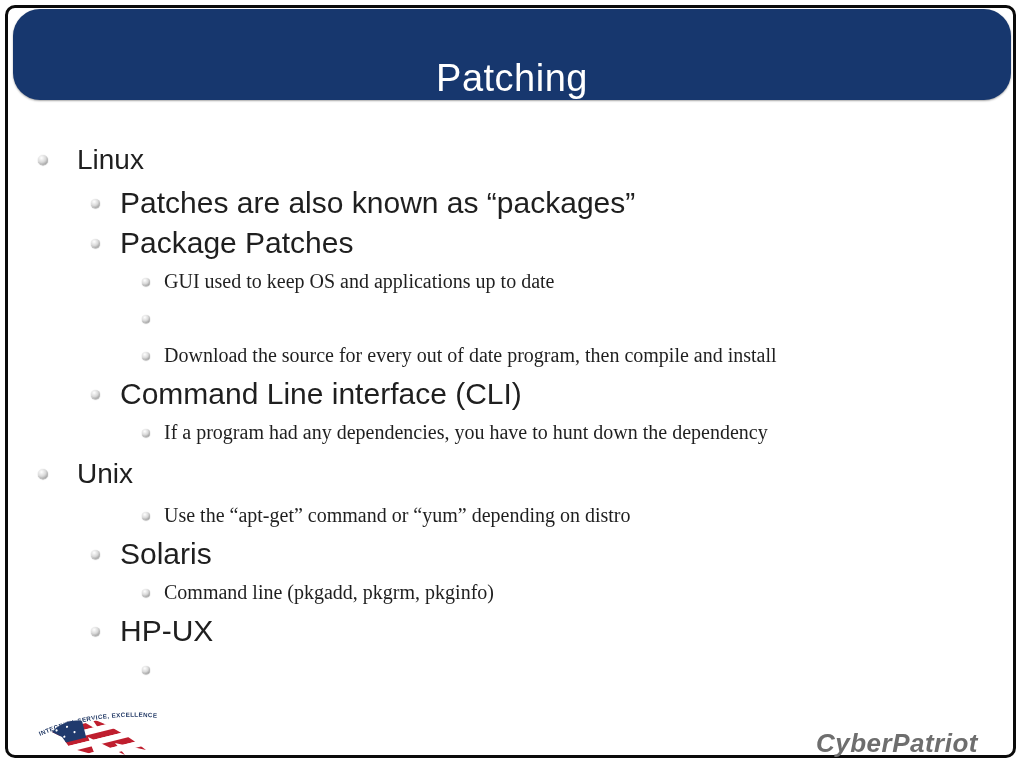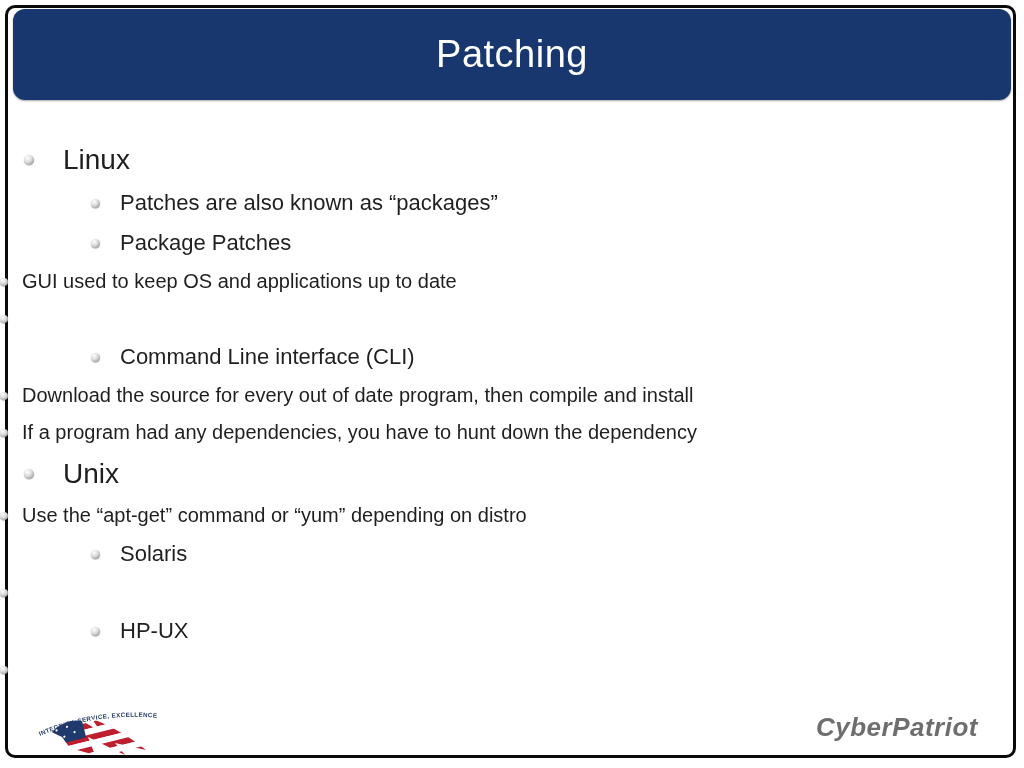--- a/index.html
+++ b/index.html
@@ -23,23 +23,23 @@
     border: 3px solid var(--frame-border, #0a0a0a);
     border-radius: 10px;
     background: #ffffff;
   }
   
   .header {
     position: absolute;
     left: 13px; top: 9px;
     width: 998px; height: 91px;
     background: var(--header-bg, #17376E);
-    border-radius: 12px;
+    border-radius: 27px;
     display: flex;
-    align-items: center;
+    align-items: flex-end;
     justify-content: center;
     box-shadow: 0 1px 2px rgba(0,0,0,0.35);
   }
   .title {
     color: var(--title-text, #ffffff);
     font-size: 38px;
     font-weight: 400;
     letter-spacing: 0.5px;
   }
   
@@ -53,30 +53,30 @@
     display: flex;
     align-items: center;
     color: var(--body-text, #1f1f1f);
   }
   .bullet {
     flex: 0 0 auto;
     border-radius: 50%;
     background: radial-gradient(circle at 35% 30%, #ffffff 0%, #d9d9d9 45%, #9c9c9c 80%, #8a8a8a 100%);
     box-shadow: 0 0.5px 1px rgba(0,0,0,0.45);
   }
-  .level-1 { height: 46px; padding-left: 24px; font-size: 28px; }
+  .level-1 { height: 46px; padding-left: 38px; font-size: 28px; }
   .level-1 .bullet { width: 10px; height: 10px; margin-right: 29px; }
-  .level-2 { height: 40px; padding-left: 91px; font-size: 22px; }
+  .level-2 { height: 40px; padding-left: 91px; font-size: 30px; }
   .level-2 .bullet { width: 9px; height: 9px; margin-right: 20px; }
-  .level-3 { height: 37px; font-size: 20px; }
+  .level-3 { height: 37px; padding-left: 142px; font-size: 20px; font-family: Liberation Serif, serif; }
   .level-3 .bullet { width: 8px; height: 8px; margin-right: 14px; }
   
   .brand {
     position: absolute;
-    right: 46px; top: 712px;
+    right: 46px; top: 728px;
     font-size: 26px;
     font-style: italic;
     font-weight: bold;
     color: var(--brand-text, #6e6e6e);
     letter-spacing: 0.5px;
   }
   .logo {
     position: absolute;
     left: 28px; top: 692px;
     width: 140px; height: 66px;
@@ -110,52 +110,53 @@
 
     <div class="item level-3">
       <span class="bullet"></span>
       <span class="text">GUI used to keep OS and applications up to date</span>
     </div>
 
     <div class="item level-3">
       <span class="bullet"></span>
     </div>
 
+    <div class="item level-3">
+      <span class="bullet"></span>
+      <span class="text">Download the source for every out of date program, then compile and install</span>
+    </div>
+
     <div class="item level-2">
       <span class="bullet"></span>
       <span class="text">Command Line interface (CLI)</span>
     </div>
 
     <div class="item level-3">
       <span class="bullet"></span>
-      <span class="text">Download the source for every out of date program, then compile and install</span>
-    </div>
-
-    <div class="item level-3">
-      <span class="bullet"></span>
       <span class="text">If a program had any dependencies, you have to hunt down the dependency</span>
     </div>
 
     <div class="item level-1">
       <span class="bullet"></span>
       <span class="text">Unix</span>
     </div>
 
     <div class="item level-3">
       <span class="bullet"></span>
       <span class="text">Use the “apt-get” command or “yum” depending on distro</span>
     </div>
 
     <div class="item level-2">
       <span class="bullet"></span>
       <span class="text">Solaris</span>
     </div>
 
     <div class="item level-3">
       <span class="bullet"></span>
+      <span class="text">Command line (pkgadd, pkgrm, pkginfo)</span>
     </div>
 
     <div class="item level-2">
       <span class="bullet"></span>
       <span class="text">HP-UX</span>
     </div>
 
     <div class="item level-3">
       <span class="bullet"></span>
     </div>

